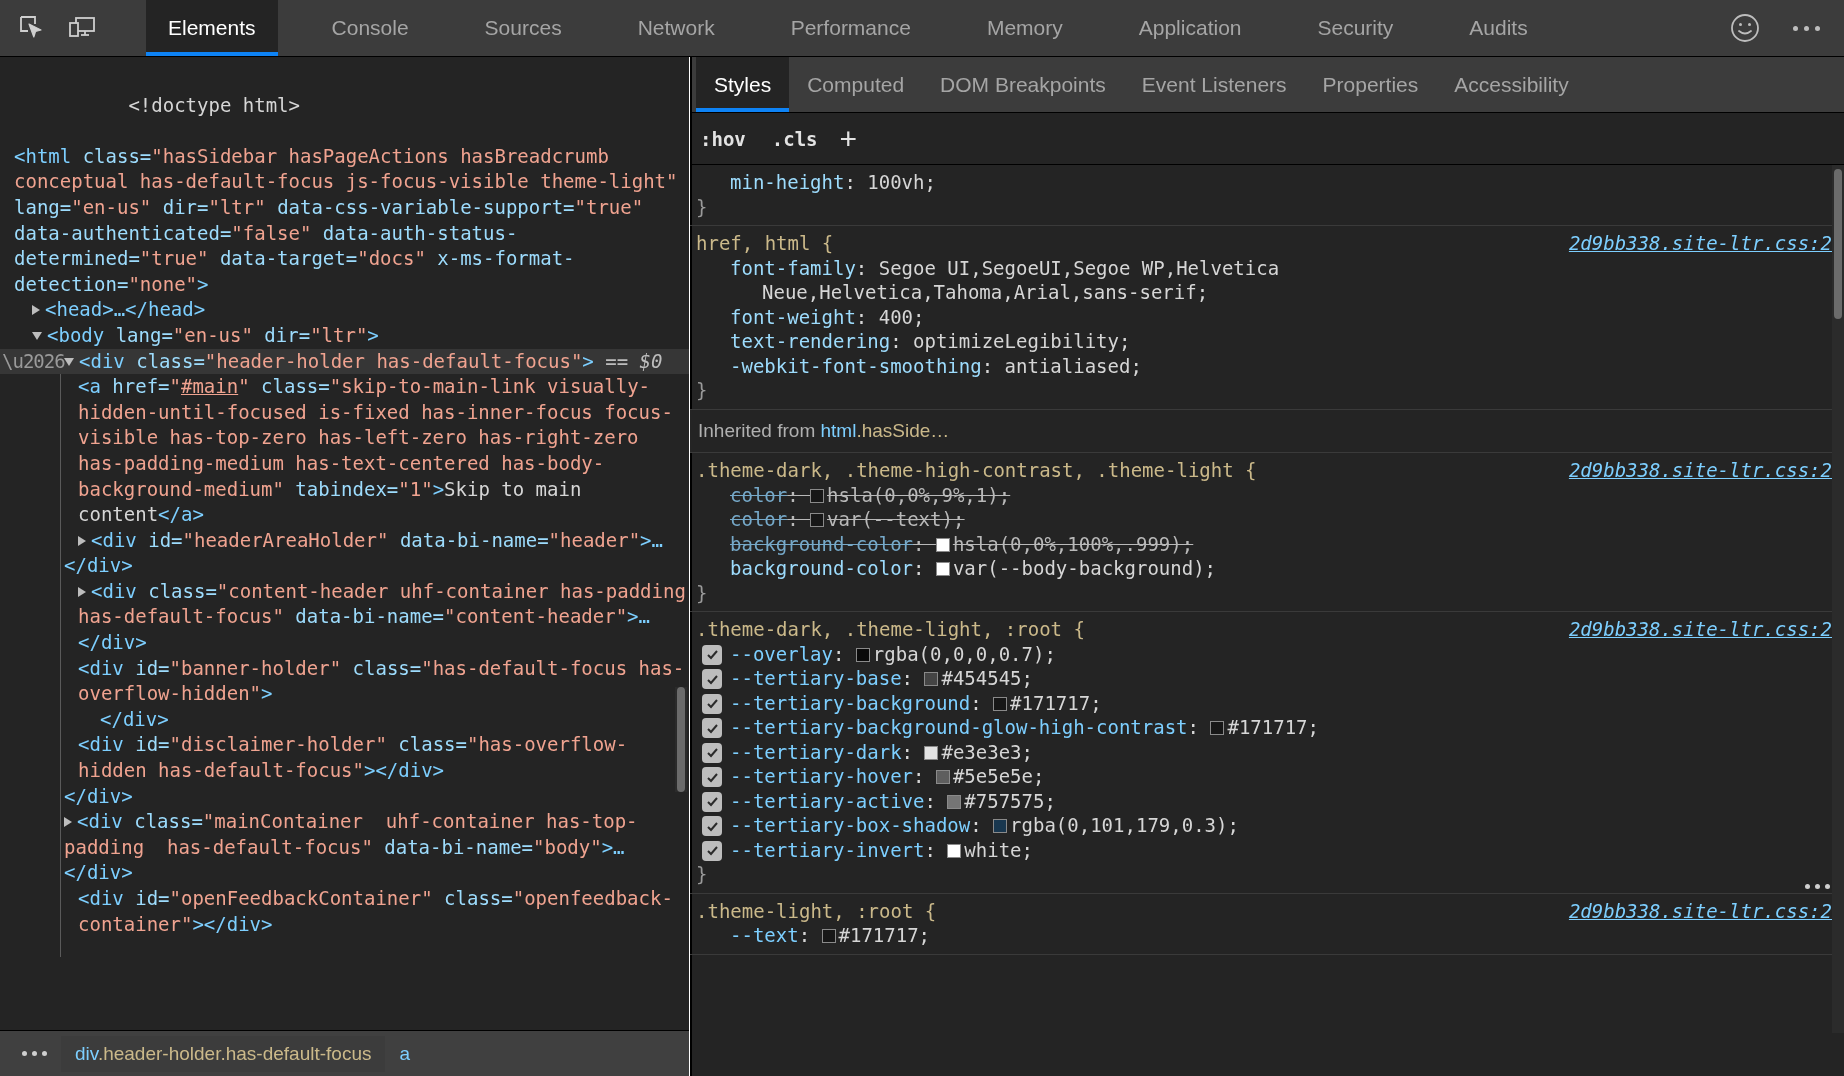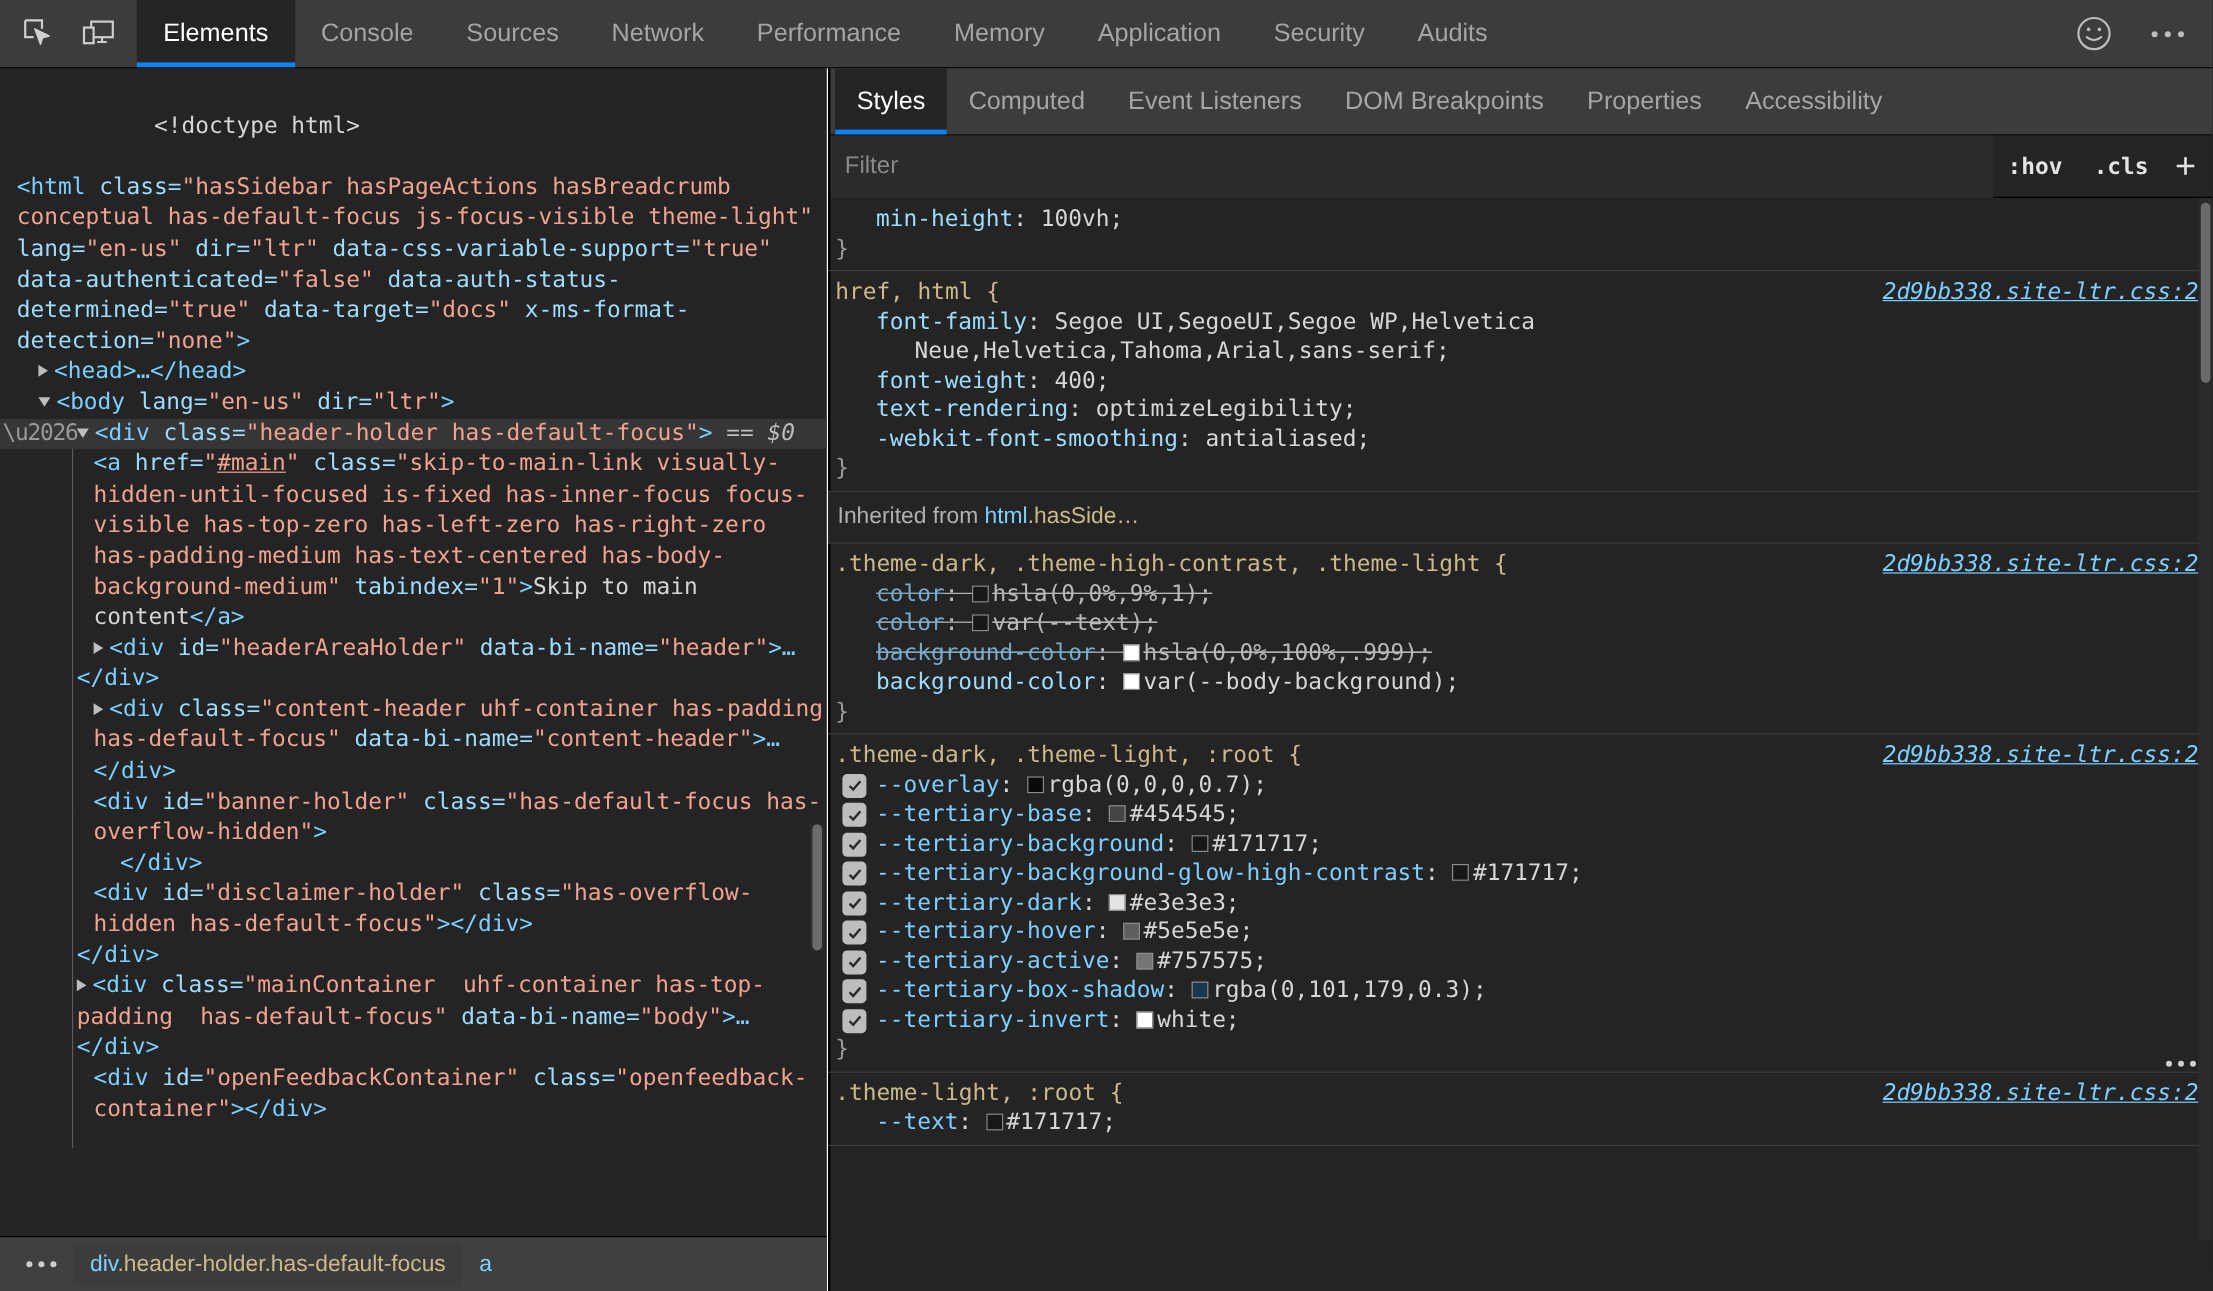--- a/index.html
+++ b/index.html
@@ -32,20 +32,21 @@
   .tb-icon svg { display: block; }
   .tabs { display: flex; align-items: stretch; }
   .tab {
     display: flex; align-items: center;
     padding: 0 22px;
     font-size: 21px;
     color: #a5a5a5;
     cursor: pointer;
     position: relative;
     white-space: nowrap;
+    margin-left: 32px;
   }
   .tab.active { color: #ffffff; background: #242424; }
   .tab.active::after {
     content: ""; position: absolute; left: 0; right: 0; bottom: 0;
     height: 4px; background: #0e83f5;
   }
   .tb-right {
     margin-left: auto; display: flex; align-items: center;
     padding-right: 18px; gap: 22px;
   }
@@ -390,37 +391,34 @@
       <div class="resizer-v"></div>
 
       <div class="sidebar-tabs">
         <div class="stab active">
             <span>Styles</span>
           </div>
         <div class="stab">
             <span>Computed</span>
           </div>
         <div class="stab">
+            <span>DOM Breakpoints</span>
+          </div>
+        <div class="stab">
             <span>Event Listeners</span>
-          </div>
-        <div class="stab">
-            <span>DOM Breakpoints</span>
           </div>
         <div class="stab">
             <span>Properties</span>
           </div>
         <div class="stab">
             <span>Accessibility</span>
           </div>
       </div>
 
       <div class="filter-row">
-        <div class="filter-box">
-          <input type="text" placeholder="Filter" style="">
-        </div>
         <div class="filter-actions">
           <div class="fa-btn"><span>:hov</span></div>
           <div class="fa-btn"><span>.cls</span></div>
           <div class="plus"><span>+</span></div>
         </div>
       </div>
 
       <div class="rules">
 
         <div class="rule">

